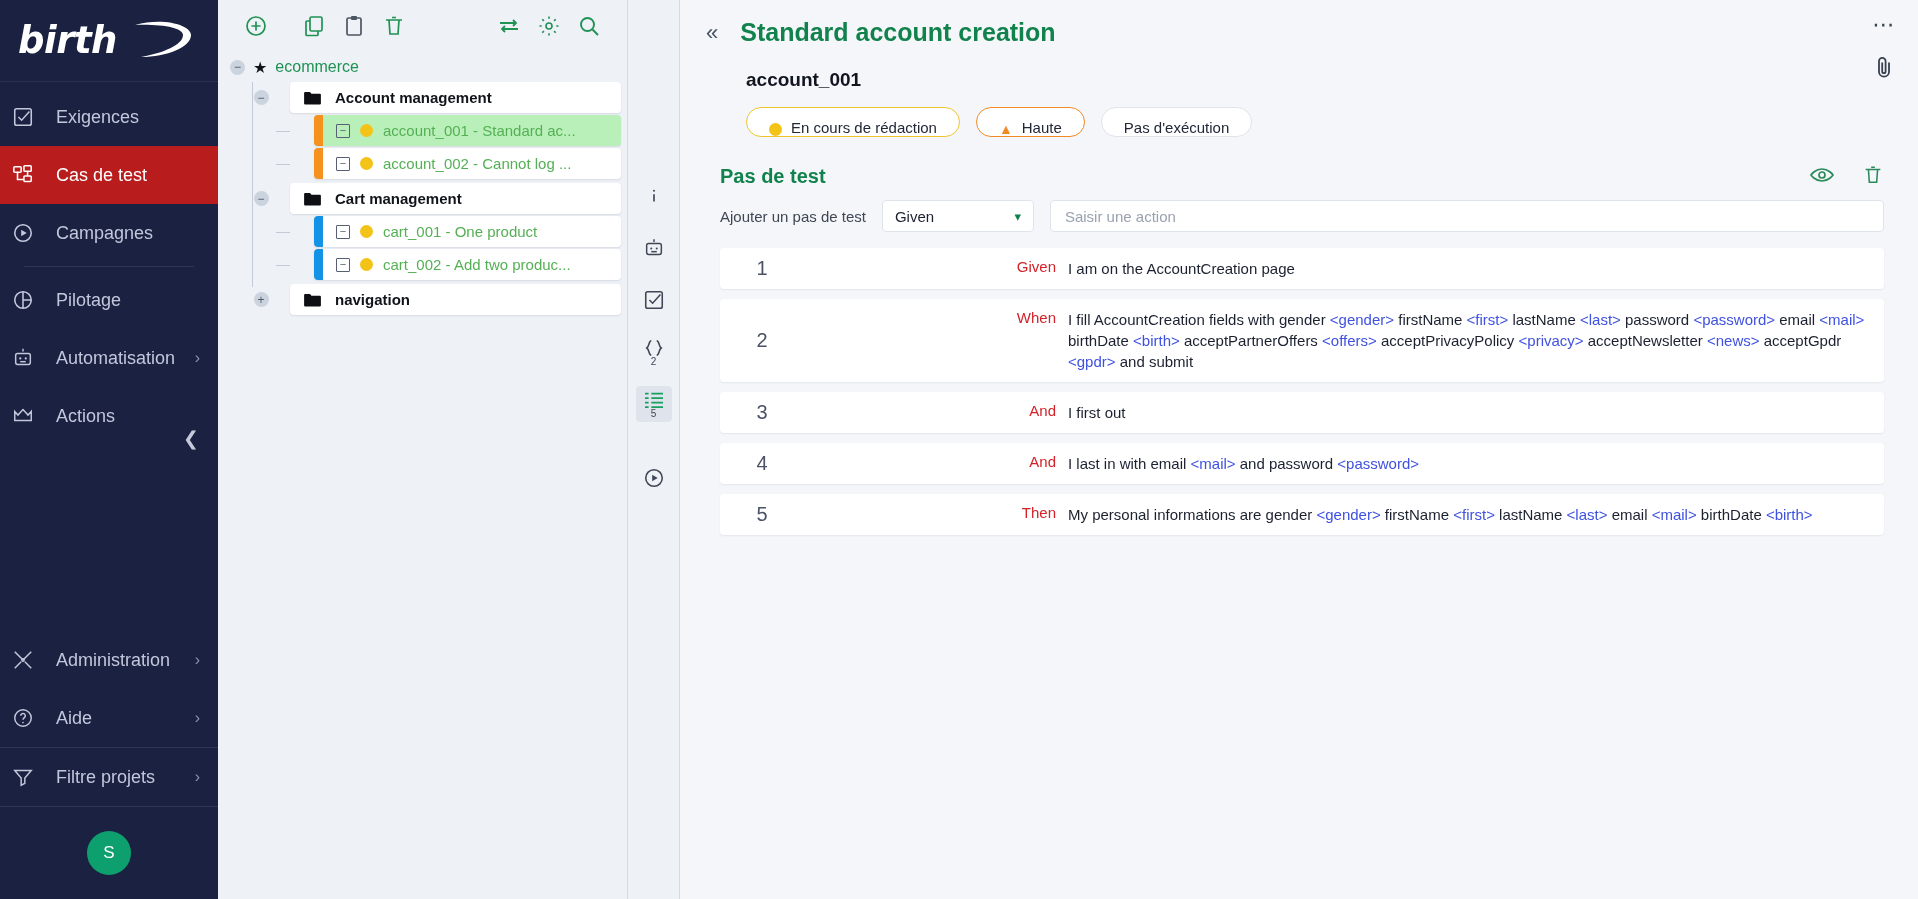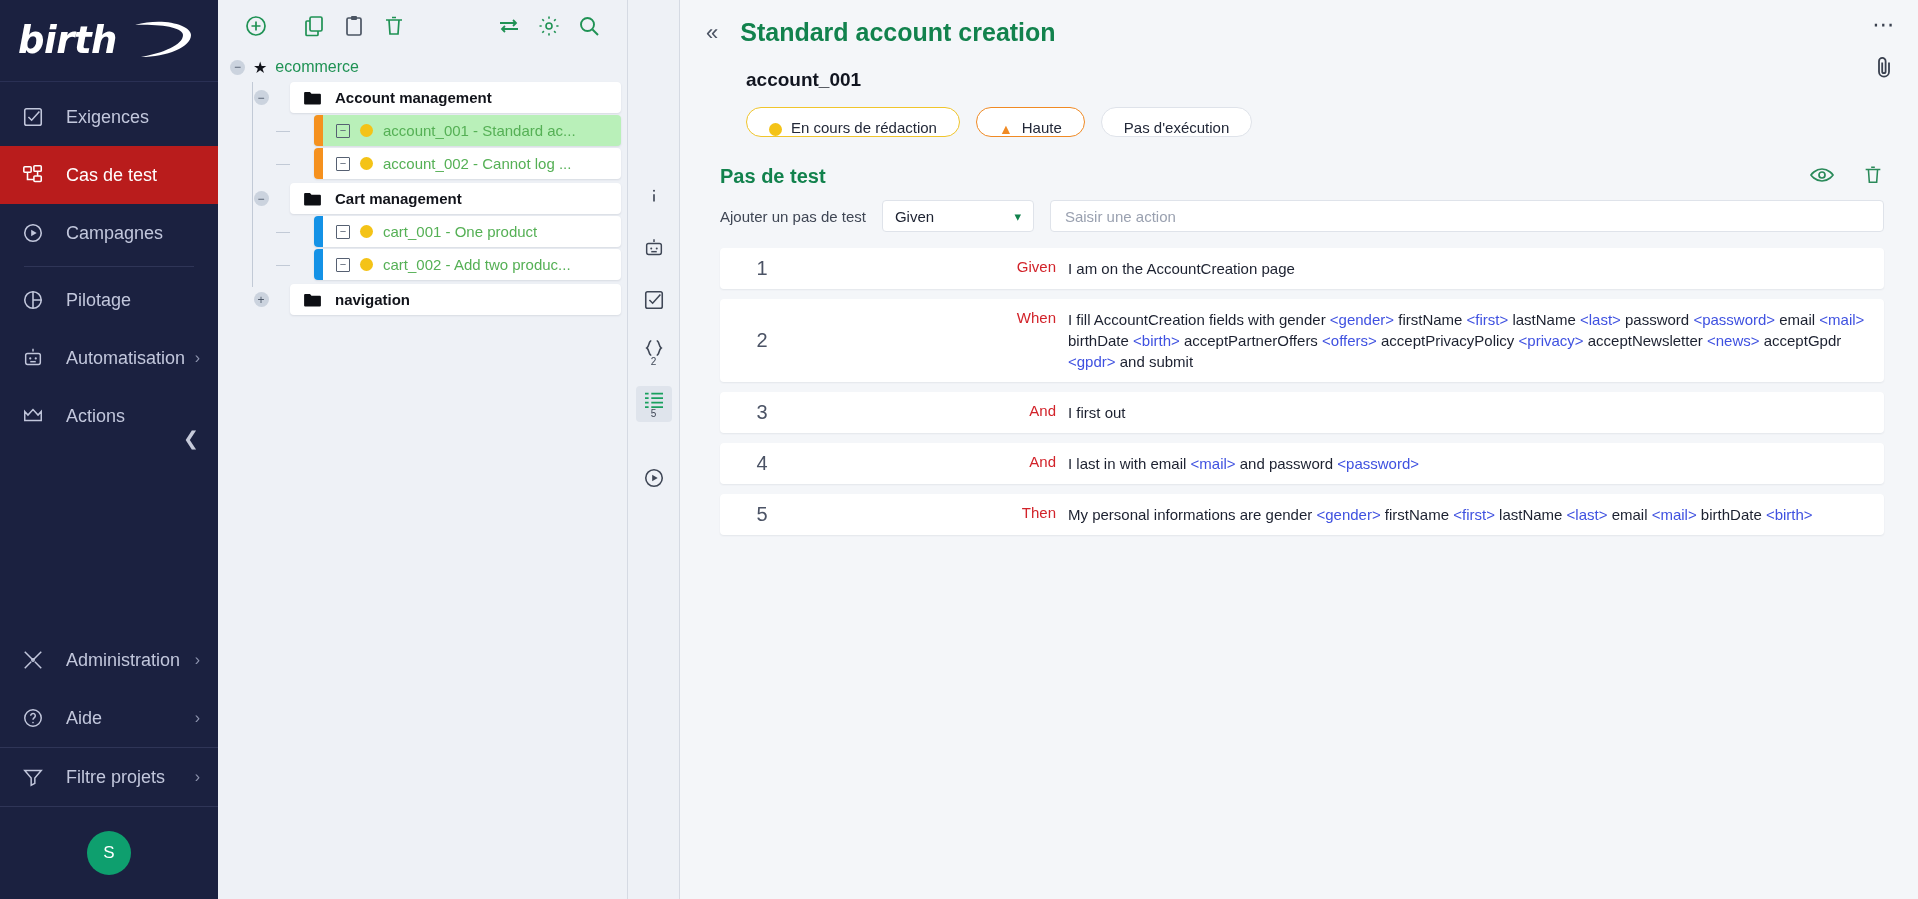--- a/index.html
+++ b/index.html
@@ -30,21 +30,21 @@
     font-size: 37px; color: #ffffff; letter-spacing: -0.5px;
     position: absolute; left: 0; top: 0; line-height: 46px;
   }
   .logo-swoosh {
     position: absolute; right: 0; top: 1px;
     width: 60px; height: 42px; overflow: hidden;
   }
   .nav-items { padding-top: 6px; }
   .nav-item {
     display: flex; align-items: center;
-    height: 58px; padding-left: 22px;
+    height: 58px; padding-left: 12px;
     cursor: pointer; position: relative;
     color: #c2c7dc; font-size: 18px;
   }
   .nav-item.active { background: #b91c1c; color: #ffffff; }
   .nav-ico {
     width: 32px; flex: 0 0 32px; display: flex;
     align-items: center; justify-content: flex-start;
   }
   .nav-lbl { margin-left: 12px; white-space: nowrap; }
   .nav-chev {

